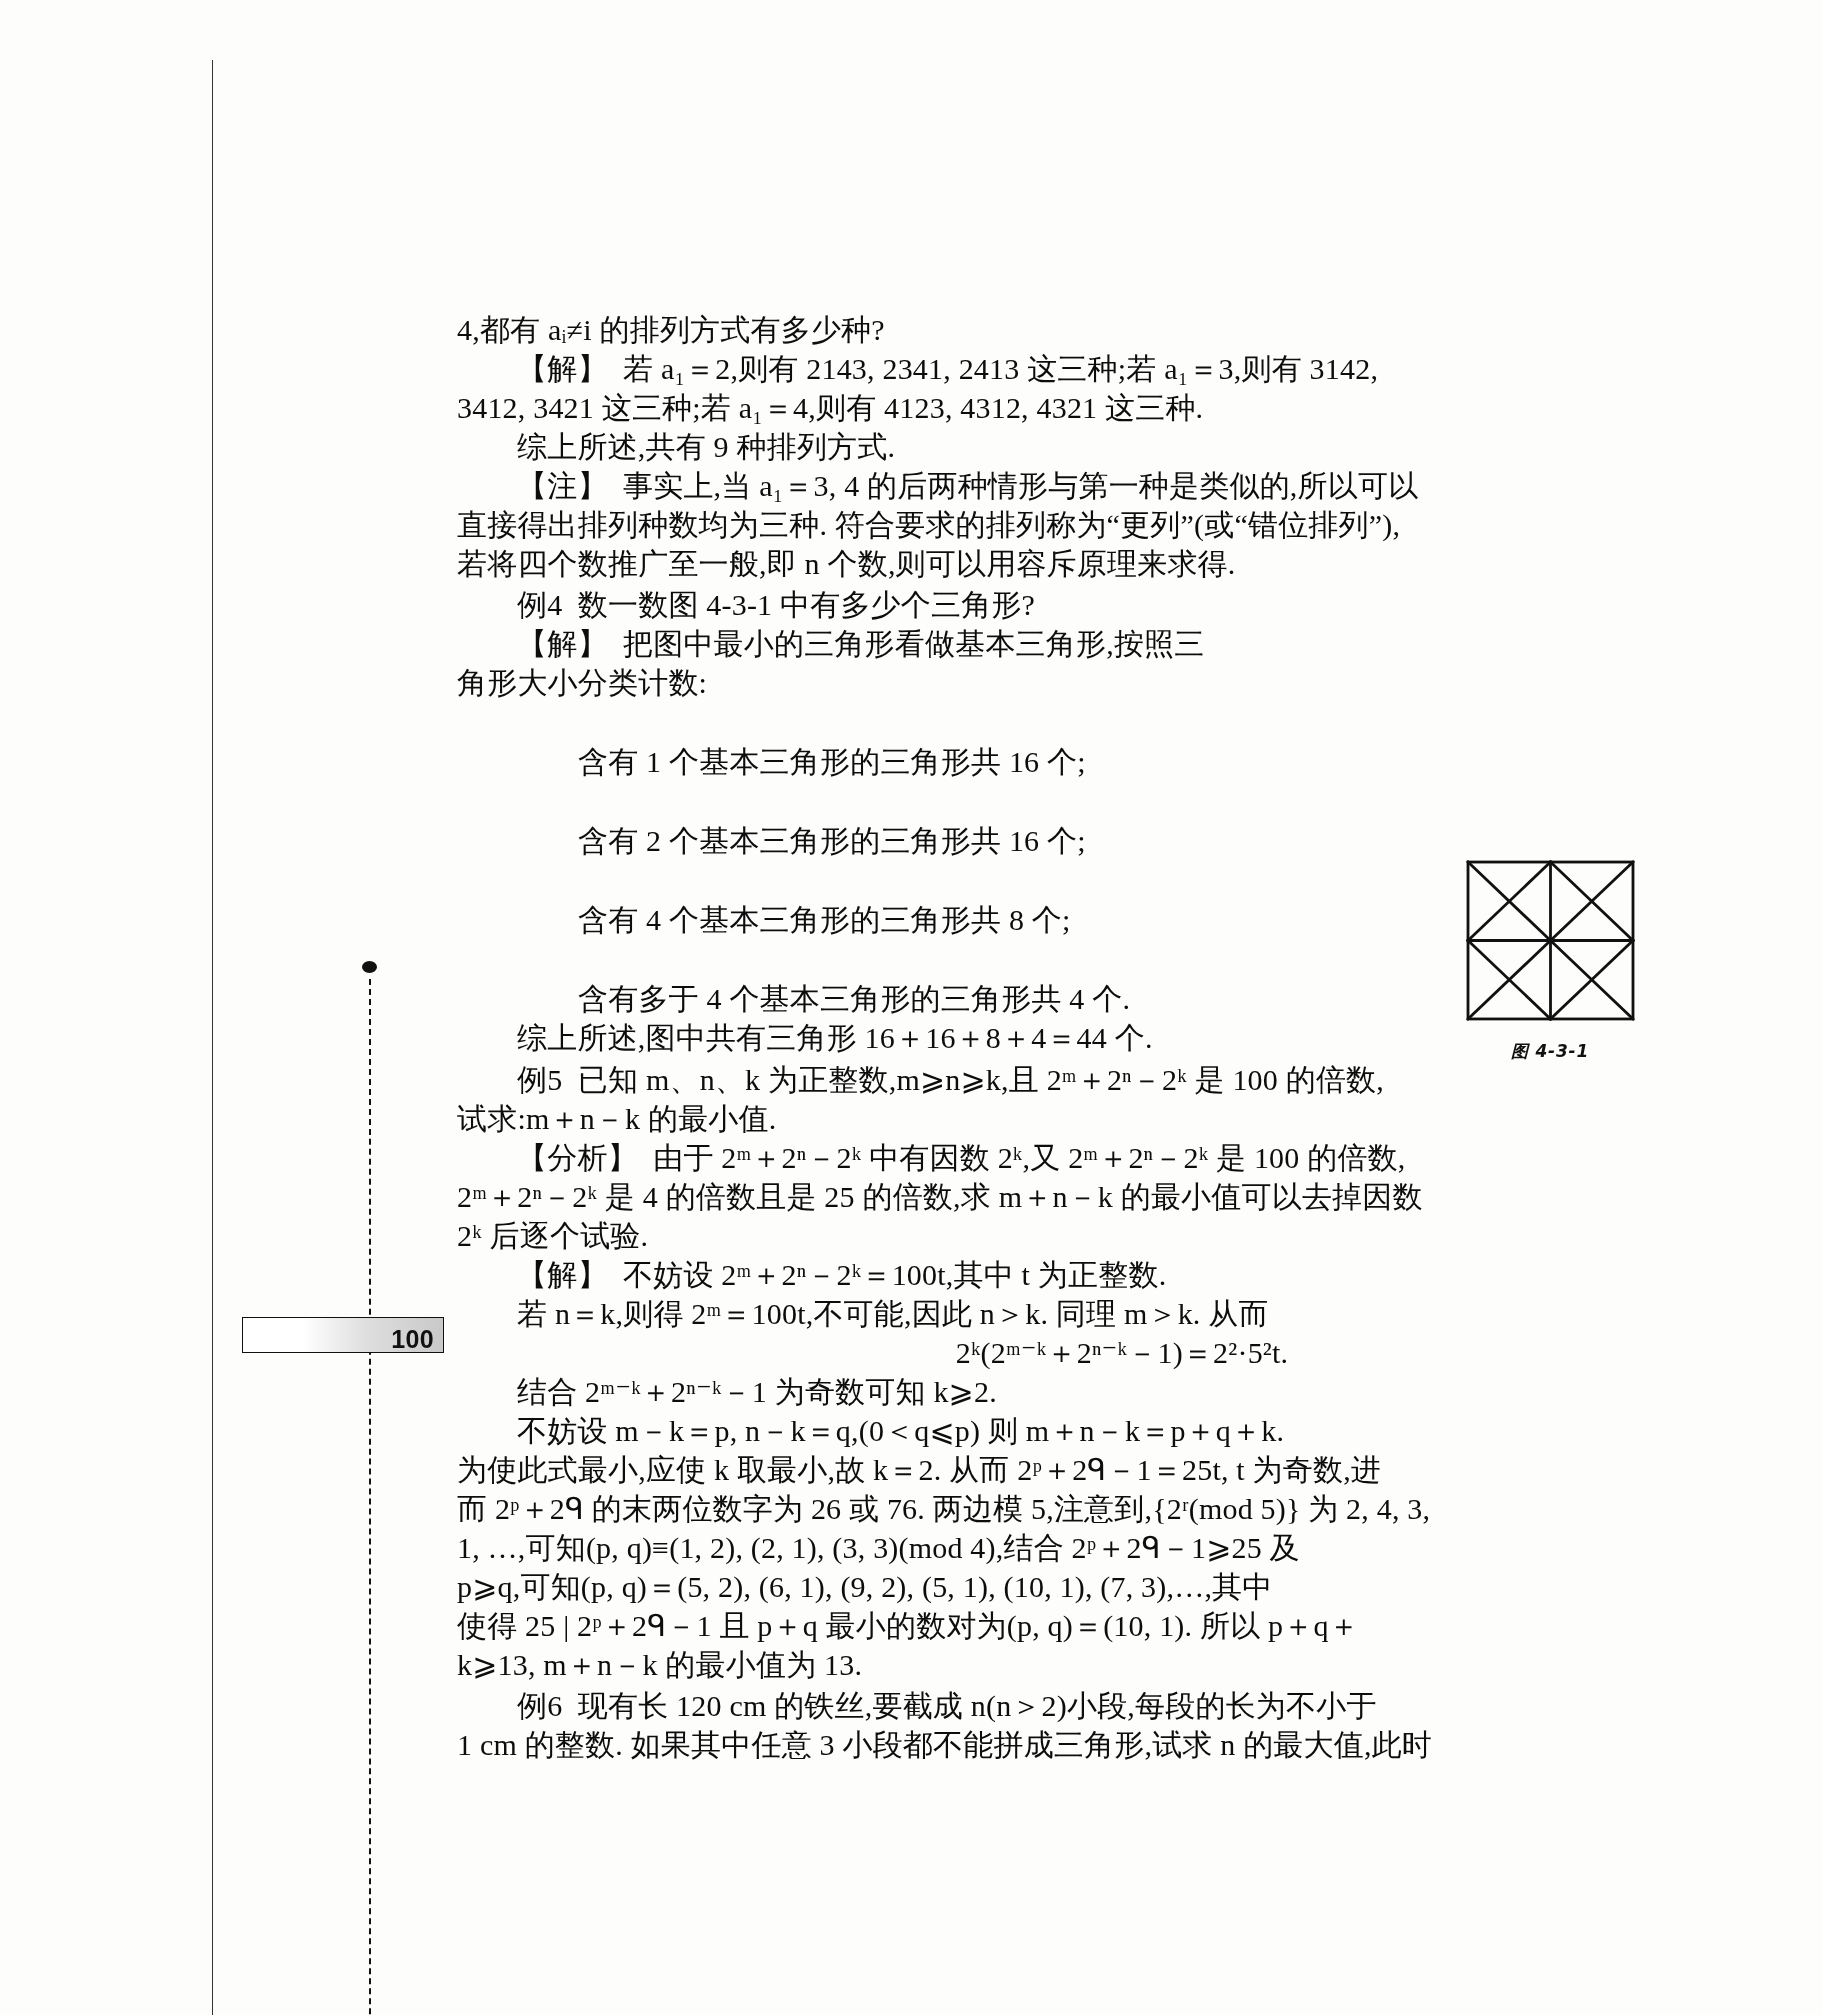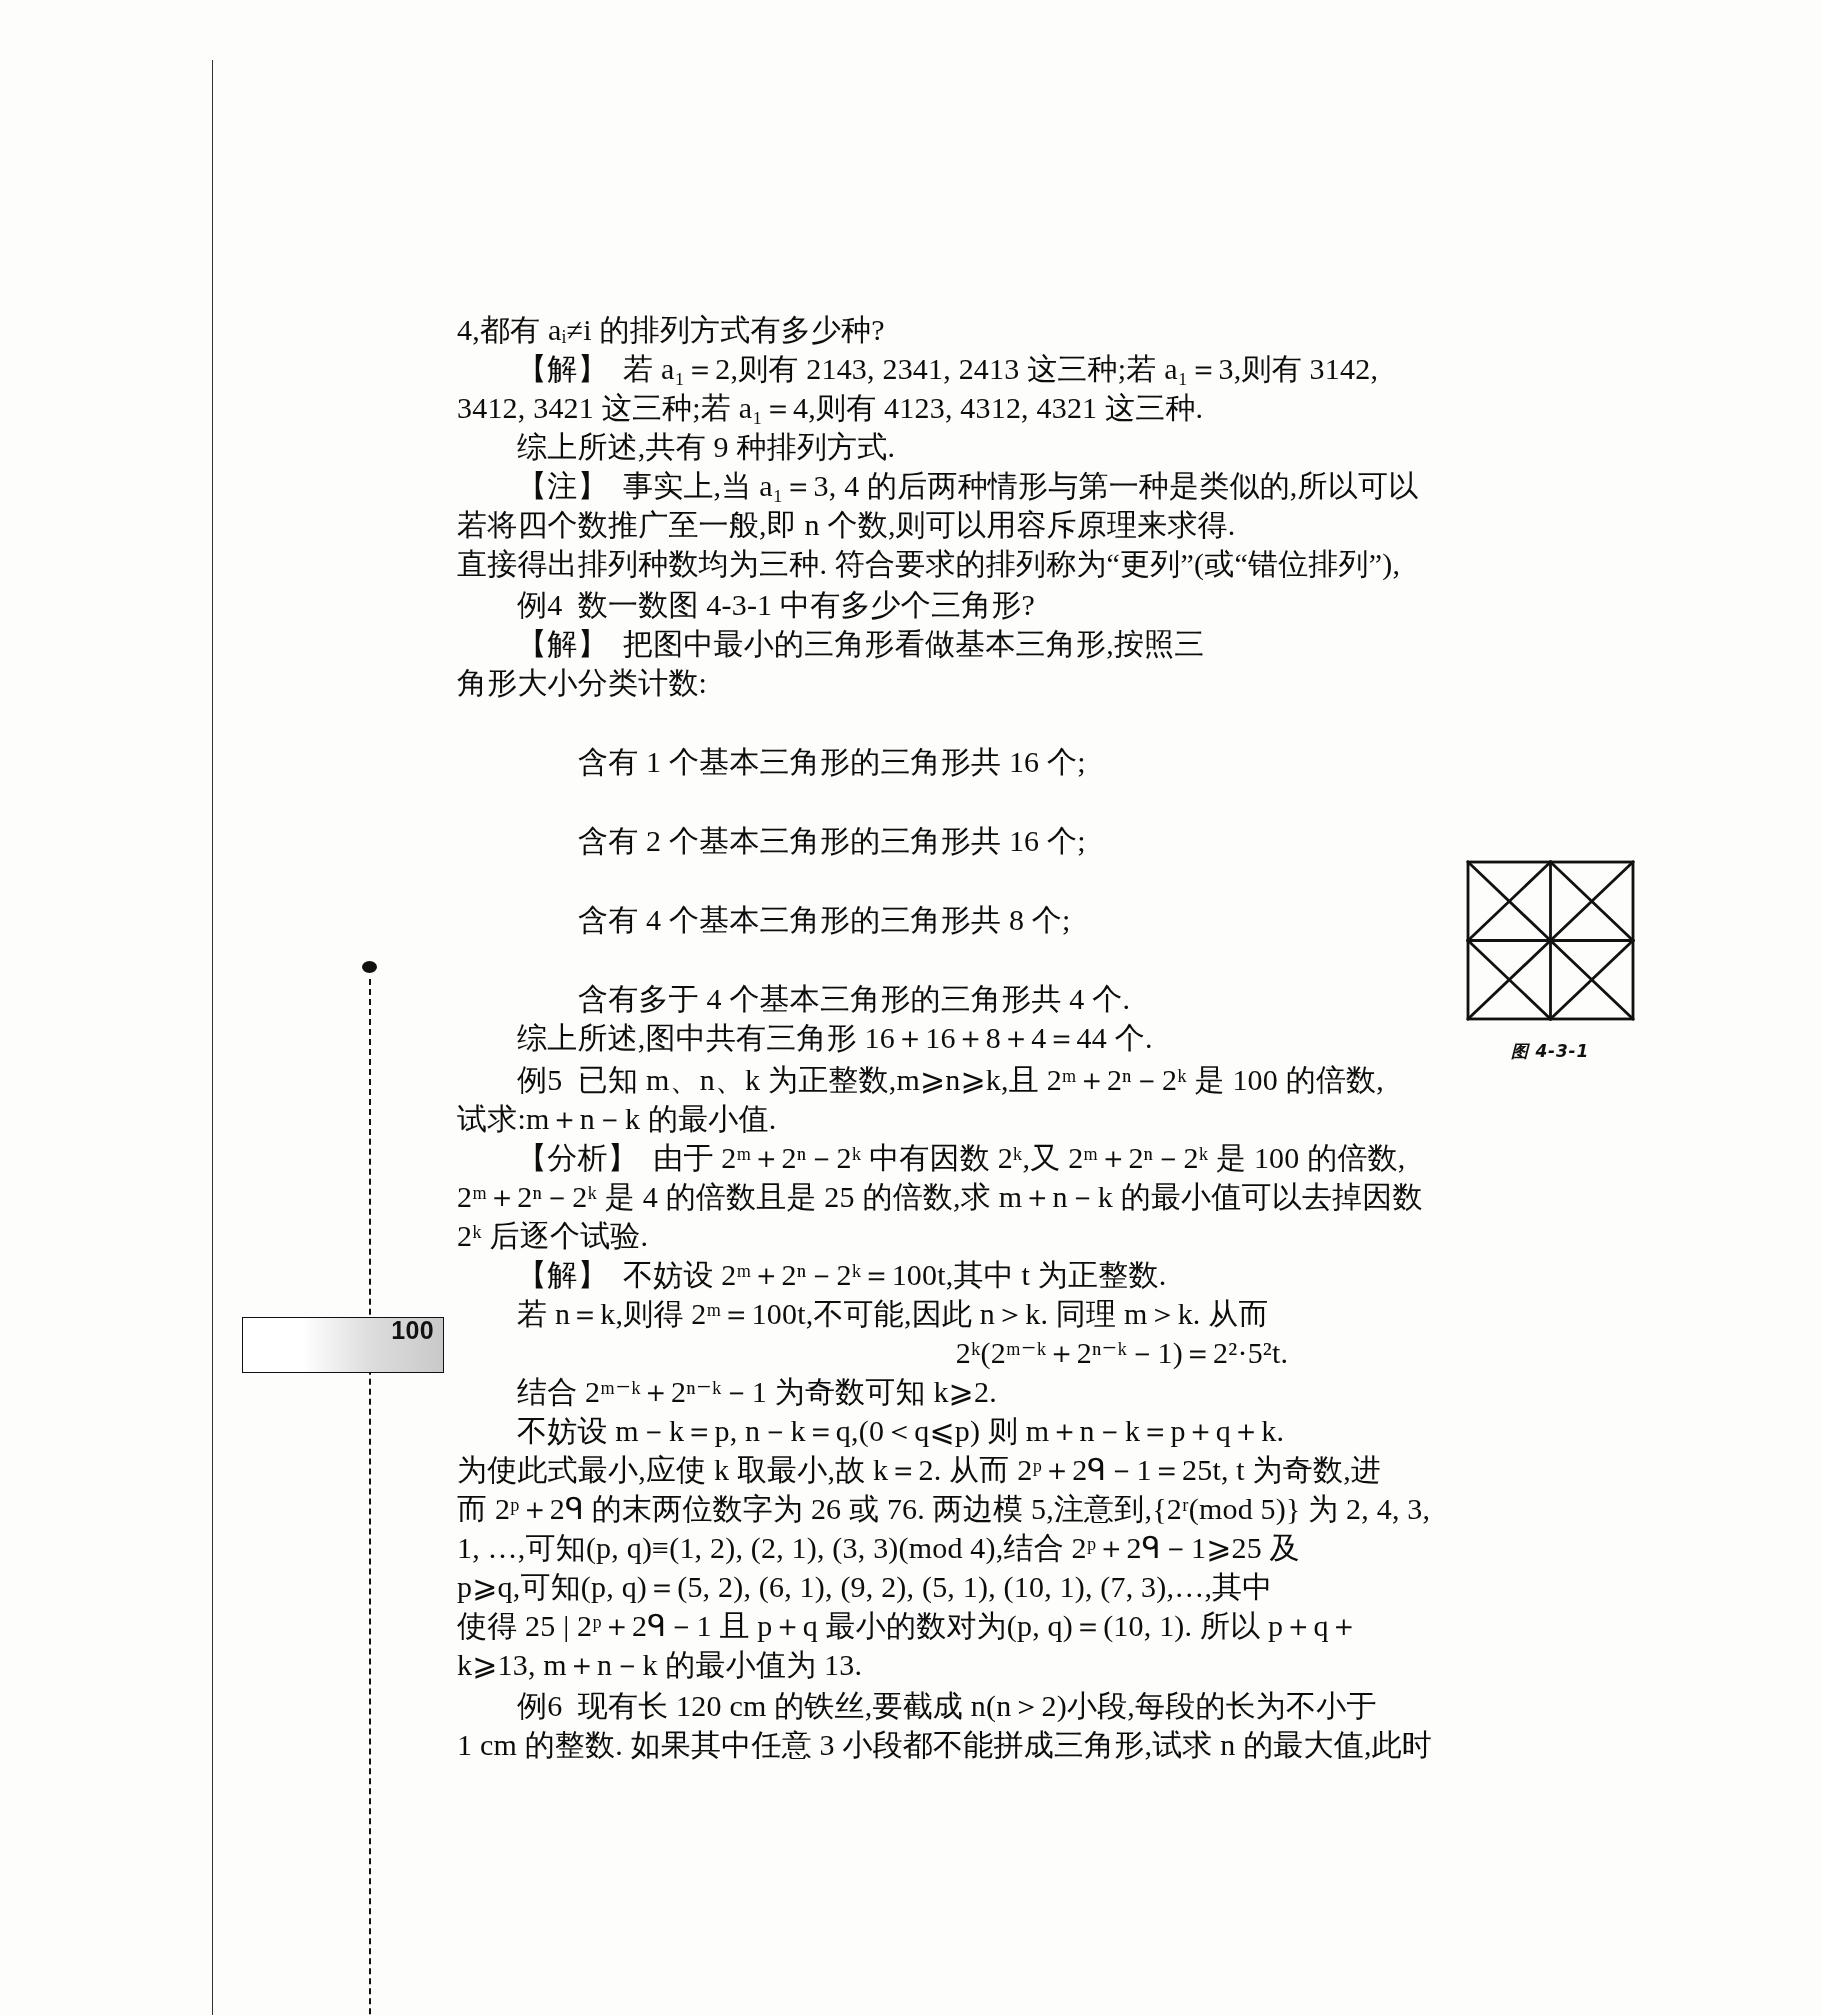--- a/index.html
+++ b/index.html
@@ -22,24 +22,24 @@
     position:absolute;left:369px;top:979px;width:0;height:1265px;
     border-left:2.8px dashed #111;
   }
   .spine-dot{
     position:absolute;left:362px;top:961px;width:15.3px;height:12px;
     background:#111;border-radius:50%;
   }
   
   .page-tab{
     position:absolute;left:242px;top:1317px;
-    width:202px;height:56px;
+    width:202px;height:36px;
     border:1.6px solid #111;
     background:linear-gradient(90deg,#ffffff 0%,#ffffff 30%,#dedede 62%,#c9c9c9 100%);
-    display:flex;align-items:flex-start;justify-content:flex-end;
+    display:flex;align-items:flex-end;justify-content:flex-end;
     box-sizing:border-box;
   }
   .page-tab .num{
     font-family:"Liberation Sans","DejaVu Sans",sans-serif;
     font-size:25px;font-weight:700;color:#111;letter-spacing:0.4px;
     padding-right:8.9px;line-height:1;
   }
   
   .content{
     position:absolute;left:457px;top:310px;width:1330px;
@@ -108,22 +108,22 @@
   </div>
 
   <div class="content">
 
     <div class="blk">
       <p class="line">4,都有 aᵢ≠i 的排列方式有多少种?</p>
       <p class="line ind">【解】  若 a₁＝2,则有 2143, 2341, 2413 这三种;若 a₁＝3,则有 3142,</p>
       <p class="line">3412, 3421 这三种;若 a₁＝4,则有 4123, 4312, 4321 这三种.</p>
       <p class="line ind">综上所述,共有 9 种排列方式.</p>
       <p class="line ind">【注】  事实上,当 a₁＝3, 4 的后两种情形与第一种是类似的,所以可以</p>
+      <p class="line">直接得出排列种数均为三种. 符合要求的排列称为“更列”(或“错位排列”),</p>
       <p class="line">若将四个数推广至一般,即 n 个数,则可以用容斥原理来求得.</p>
-      <p class="line">直接得出排列种数均为三种. 符合要求的排列称为“更列”(或“错位排列”),</p>
     </div>
 
     <div class="blk">
       <p class="line ind">例4  数一数图 4-3-1 中有多少个三角形?</p>
       <p class="line ind">【解】  把图中最小的三角形看做基本三角形,按照三</p>
       <p class="line">角形大小分类计数:</p>
       <p class="line ind2">含有 1 个基本三角形的三角形共 16 个;</p>
       <p class="line ind2">含有 2 个基本三角形的三角形共 16 个;</p>
       <p class="line ind2">含有 4 个基本三角形的三角形共 8 个;</p>
       <p class="line ind2">含有多于 4 个基本三角形的三角形共 4 个.</p>

